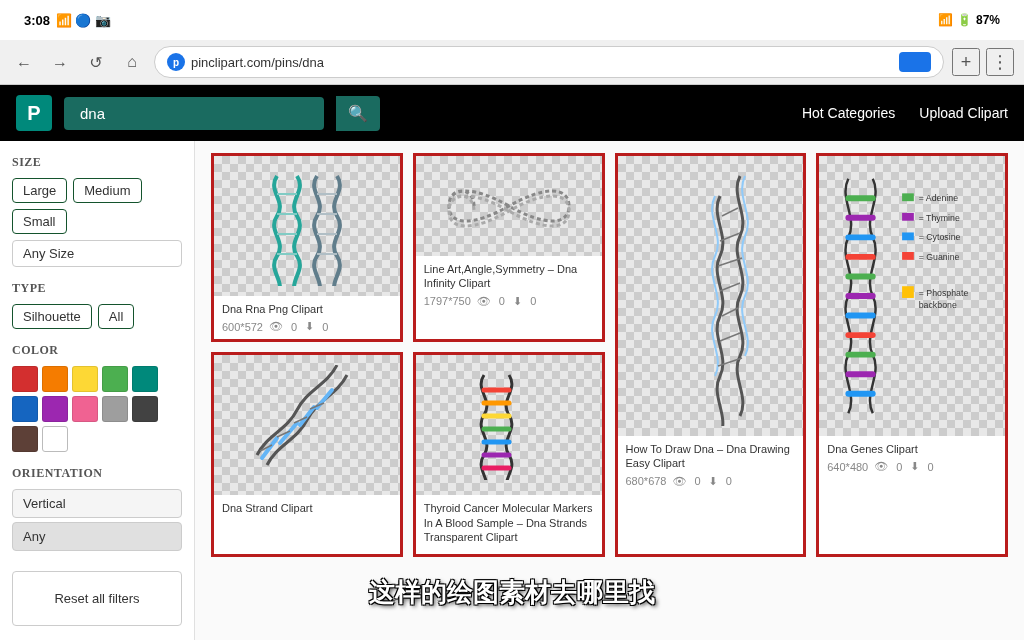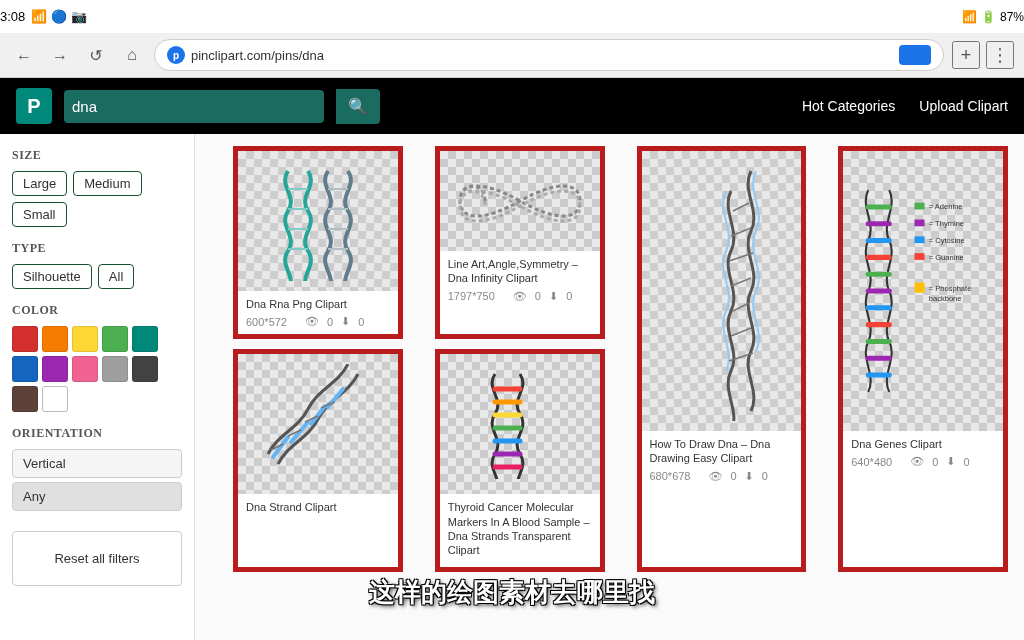--- a/index.html
+++ b/index.html
@@ -1,26 +1,27 @@
 <!DOCTYPE html>
 <html><head>
   <meta charset="utf-8">
   <style>
     * { box-sizing: border-box; margin: 0; padding: 0; }
     body { font-family: Arial, sans-serif; background: #fff; width: 1024px; height: 640px; overflow: hidden; }
 
     
     .status-bar {
       background: #fff;
-      height: 33px;
+      height: 40px;
       display: flex;
       align-items: center;
       justify-content: space-between;
-      padding: 0 0;
+      padding: 0 24px;
       font-size: 13px;
+      font-weight: bold;
     }
     .status-left { display: flex; align-items: center; gap: 6px; }
     .status-right { display: flex; align-items: center; gap: 4px; font-size: 12px; }
 
     
     .browser-chrome {
       background: #f0f0f0;
       border-bottom: 1px solid #ccc;
     }
     .browser-nav {
@@ -78,21 +79,21 @@
       font-size: 20px;
       width: 36px; height: 36px;
       display: flex; align-items: center; justify-content: center;
       border-radius: 4px;
     }
     .search-box {
       background: #1a6b60;
       border: none;
       border-radius: 4px;
       color: white;
-      padding: 8px 8px;
+      padding: 8px 16px;
       font-size: 15px;
       width: 260px;
       outline: none;
     }
     .search-box::placeholder { color: #aaa; }
     .search-btn {
       background: #1a6b60;
       border: none;
       color: white;
       padding: 8px 12px;
@@ -178,25 +179,24 @@
       background: #fafafa;
     }
     .results-header { font-size: 14px; color: #555; margin-bottom: 12px; }
     .clips-grid {
       display: grid;
       grid-template-columns: repeat(4, 1fr);
       gap: 10px;
     }
     .clip-card {
       background: #fff;
-      border: 5px solid #b91c1c;
+      border: 3px solid #b91c1c;
       border-radius: 0;
       overflow: hidden;
       cursor: pointer;
-      margin-left: 22px;
     }
     .clip-thumb {
       width: 100%;
       height: 140px;
       background: #e8e8e8;
       position: relative;
       display: flex;
       align-items: center;
       justify-content: center;
       overflow: hidden;
@@ -205,21 +205,21 @@
       background-image: linear-gradient(45deg, #ccc 25%, transparent 25%),
         linear-gradient(-45deg, #ccc 25%, transparent 25%),
         linear-gradient(45deg, transparent 75%, #ccc 75%),
         linear-gradient(-45deg, transparent 75%, #ccc 75%);
       background-size: 16px 16px;
       background-position: 0 0, 0 8px, 8px -8px, -8px 0px;
       background-color: #e8e8e8;
     }
     .clip-info { padding: 6px 8px; }
     .clip-title { font-size: 11px; color: #333; margin-bottom: 4px; line-height: 1.3; }
-    .clip-meta { display: flex; align-items: center; gap: 18px; font-size: 11px; color: #888; }
+    .clip-meta { display: flex; align-items: center; gap: 6px; font-size: 11px; color: #888; }
     .clip-size { font-size: 11px; color: #888; }
     .clip-stats { display: flex; gap: 8px; align-items: center; }
 
     
     .subtitle-overlay {
       position: fixed;
       bottom: 30px;
       left: 50%;
       transform: translateX(-50%);
       font-size: 26px;
@@ -279,20 +279,21 @@
 
   <div class="sidebar">
     
     <div class="filter-section">
       <div class="filter-title">SIZE</div>
       <div class="filter-buttons">
         <button class="filter-btn">Large</button>
         <button class="filter-btn">Medium</button>
         <button class="filter-btn">Small</button>
       </div>
+      <button class="filter-btn-full active">Any Size</button>
     </div>
 
     
     <div class="filter-section">
       <div class="filter-title">TYPE</div>
       <div class="filter-buttons">
         <button class="filter-btn">Silhouette</button>
         <button class="filter-btn">All</button>
       </div>
     </div>

